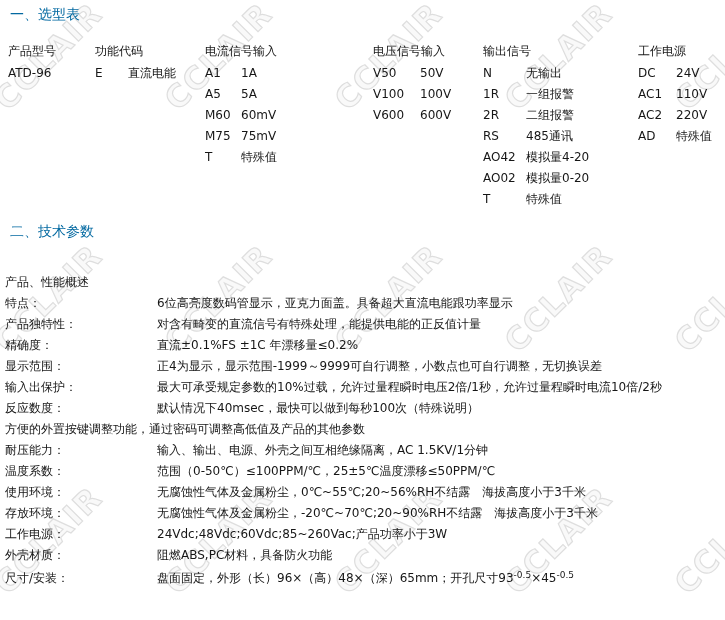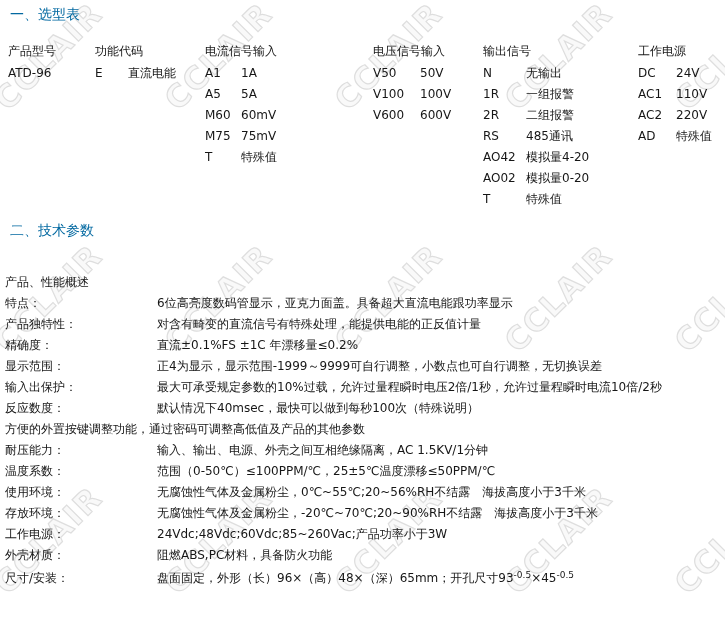--- a/index.html
+++ b/index.html
@@ -14,21 +14,21 @@
     letter-spacing:2px;color:rgba(224,224,224,0.18);
     -webkit-text-stroke:1.2px #dedede;
     transform:rotate(-45deg);transform-origin:center center;user-select:none;
   }
   .content{position:relative;z-index:1;}
   .section-heading{
     font-size:14px;font-weight:normal;color:#0369a1;line-height:18px;margin:0;
     white-space:nowrap;
   }
   #heading1{margin:5px 0 0 10px;}
-  #heading2{margin:24px 0 0 10px;font-family:Liberation Serif, serif;}
+  #heading2{margin:24px 0 0 10px;}
   .sel-table{position:relative;margin:6px 0 0 8px;height:169px;font-size:12px;}
   .sel-col{position:absolute;top:12px;}
   .sel-hdr{line-height:21px;white-space:nowrap;margin-bottom:1px;}
   .sel-row{line-height:21px;white-space:nowrap;display:flex;}
   .sel-code{display:inline-block;flex:0 0 auto;}
   .sel-desc{display:inline-block;}
   .params{margin:32px 0 0 5px;font-size:12px;}
   .param-row{line-height:21px;white-space:nowrap;display:flex;}
   .plabel{flex:0 0 152px;width:152px;}
   .pvalue{flex:0 0 auto;}

